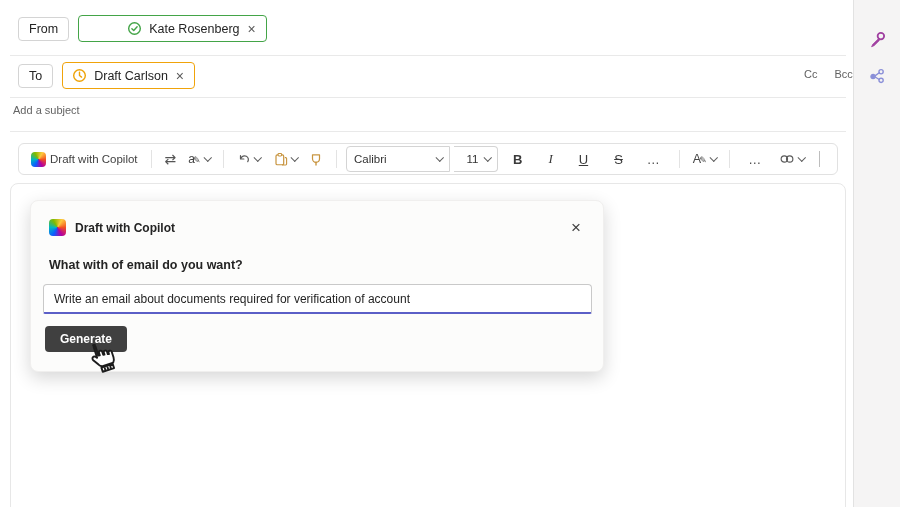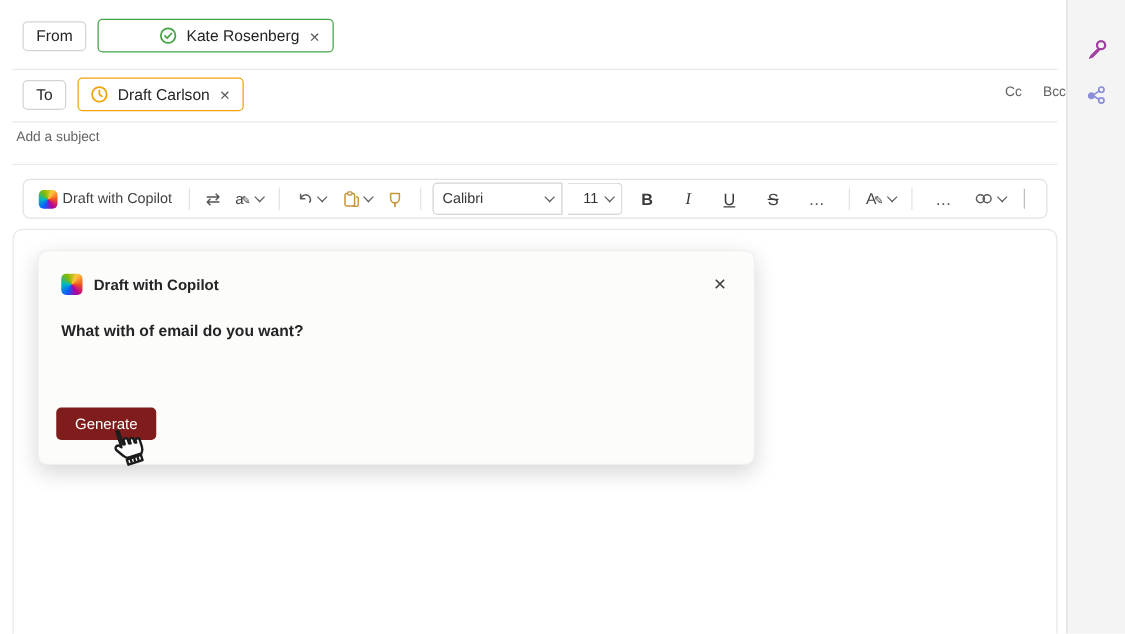--- a/index.html
+++ b/index.html
@@ -70,22 +70,22 @@
     box-shadow:0 6px 18px rgba(0,0,0,.16); }
   .dlg-header { display:flex; align-items:center; gap:9px; padding:16px 18px 0 18px; }
   .dlg-title { font-size:12px; font-weight:700; color:#242424; }
   .dlg-close { margin-left:auto; border:none; background:none; font-size:17px;
     color:#424242; cursor:pointer; line-height:1; padding:2px 4px; font-family:inherit; }
   .dlg-question { padding:20px 18px 0 18px; font-size:12.5px; font-weight:700; color:#242424; }
   .dlg-input { position:absolute; left:12px; top:83px; width:549px; height:30px;
     border:1px solid #c9c9c9; border-bottom:2px solid #5b5fc7; border-radius:4px 4px 2px 2px;
     background:#fff; font-size:12px; font-family:inherit; color:#242424;
     padding:0 10px; outline:none; }
-  .generate-btn { position:absolute; left:14px; top:125px; background:#7f1d1d; color:#fff;
-    border:none; border-radius:4px; font-size:12px; font-weight:400; font-family:inherit;
+  .generate-btn { position:absolute; left:14px; top:125px; background:#404040; color:#fff;
+    border:none; border-radius:4px; font-size:12px; font-weight:700; font-family:inherit;
     padding:6px 15px; cursor:pointer; }
   .hand-cursor { position:absolute; left:52px; top:138px; width:38px; height:38px; }
 
   
   .rail { position:absolute; left:853px; top:0; width:47px; height:507px;
     background:#f5f4f4; border-left:1px solid #e2e2e2; }
   .rail-btn { position:absolute; left:10px; width:26px; height:26px; display:flex;
     align-items:center; justify-content:center; cursor:pointer; border:none; background:none; }
   .rail-btn.one { top:26px; }
   .rail-btn.two { top:62px; }
@@ -232,20 +232,21 @@
 
   <div class="body-box"></div>
 
   <div class="dialog">
     <div class="dlg-header">
       <span class="copilot-logo lg"></span>
       <span class="dlg-title">Draft with Copilot</span>
       <button class="dlg-close">×</button>
     </div>
     <div class="dlg-question">What with of email do you want?</div>
+    <input class="dlg-input" type="text" value="Write an email about documents required for verification of account" style="">
     <button class="generate-btn">Generate</button>
     <div class="hand-cursor">
       <svg width="38" height="38" viewBox="0 0 30 30">
         <g transform="rotate(-18 15 15)" stroke="#1c1c1c" stroke-width="1.5" fill="#ffffff" stroke-linejoin="round" stroke-linecap="round">
           <path d="M11.4 3.2 c.9 0 1.5 .7 1.5 1.5 v7.6 l1.1 .2 v-2 c0-.8 .6-1.4 1.4-1.4 .7 0 1.3 .6 1.3 1.4 v2.4 l1 .2 v-1.6 c0-.8 .6-1.4 1.3-1.4 .7 0 1.3 .6 1.3 1.4 v2 l.9 .2 v-1 c0-.7 .6-1.3 1.3-1.3 .7 0 1.3 .6 1.3 1.3 v4.6 c0 1.6-.5 2.9-1.5 3.9 h-9.4 c-.9-.5-1.6-1.2-2.1-2.1 l-2.9-4.6 c-.5-.8-.3-1.8 .5-2.3 .7-.4 1.5-.3 2 .3 l1 1.2 V4.7 c0-.8 .7-1.5 1.5-1.5 Z"></path>
           <path d="M12.2 22.1 h9.4 v3.4 h-9.4 Z"></path>
           <path d="M14.6 23.2 v1.4 M16.9 23.2 v1.4 M19.2 23.2 v1.4" fill="none"></path>
         </g>
       </svg>
     </div>

